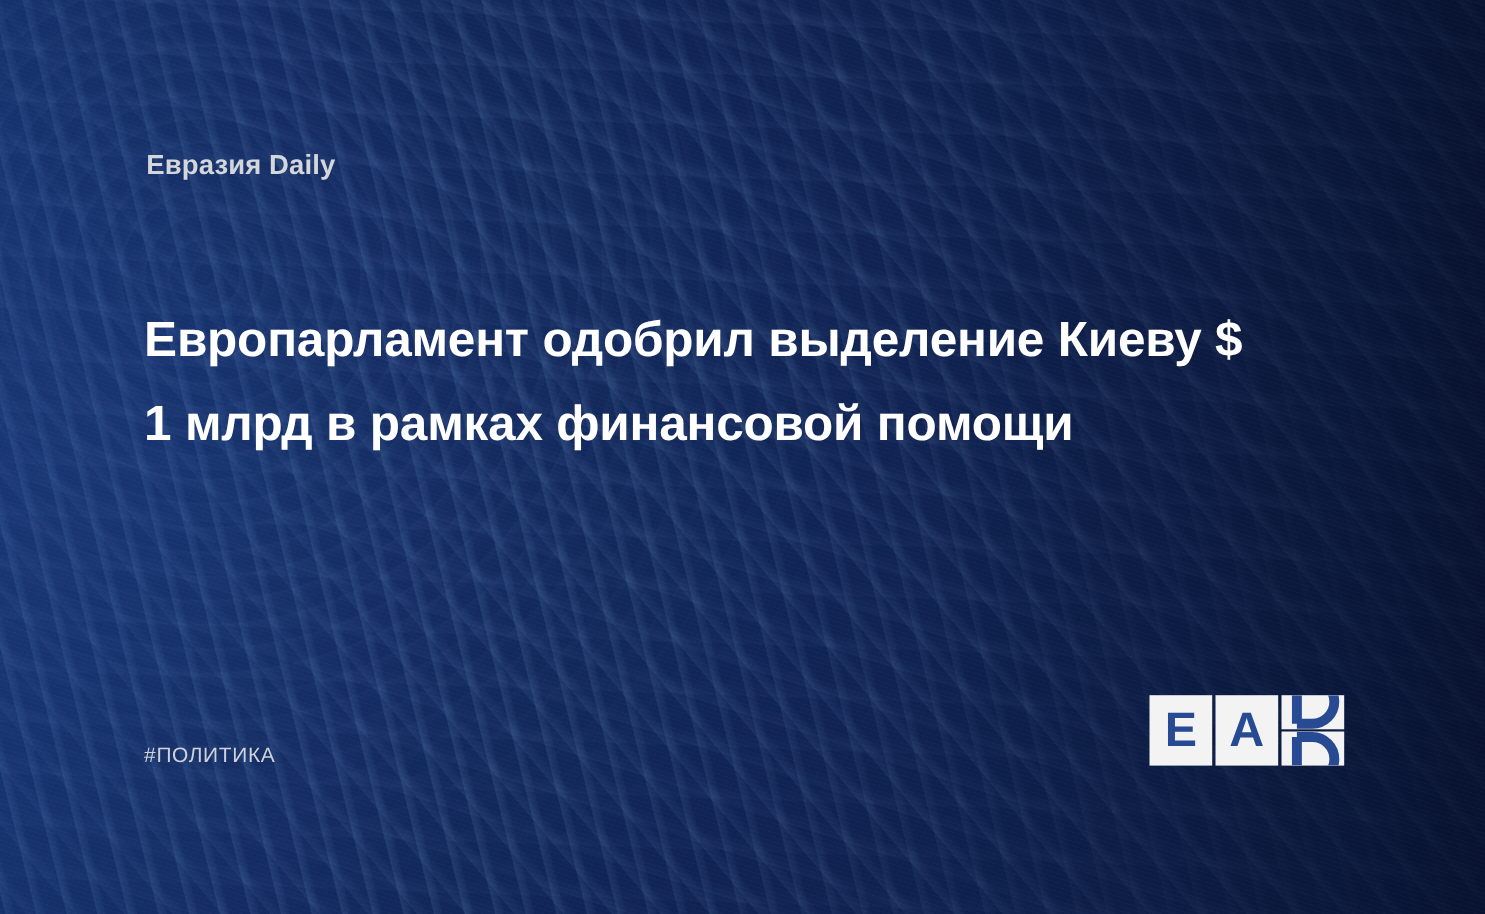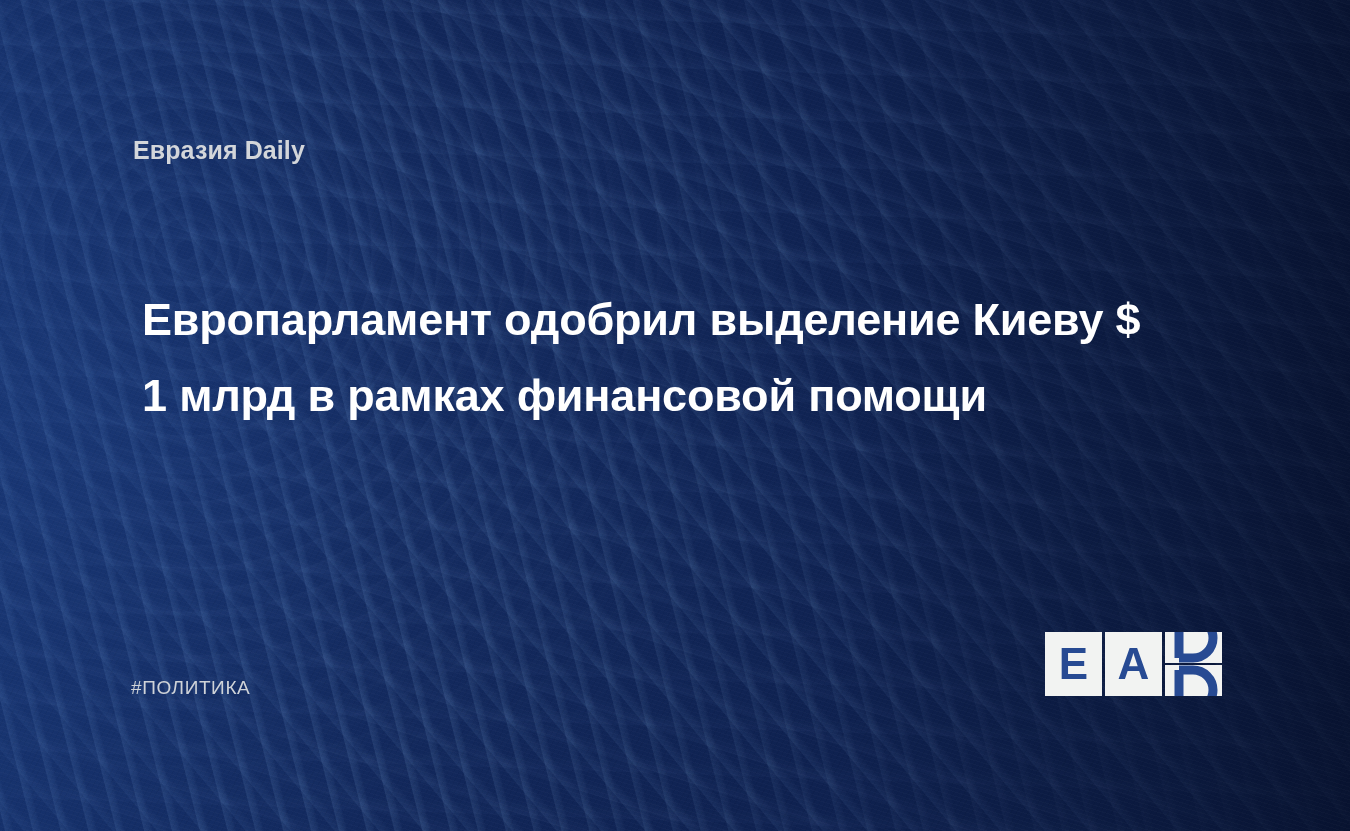--- a/index.html
+++ b/index.html
@@ -146,21 +146,21 @@
     color: #d3d6da;
     letter-spacing: .1px;
     white-space: nowrap;
   }
 
   #headline {
     position: absolute;
     left: 131px;
     top: 271px;
     width: 1030px;
-    margin: 11px;
+    margin: 0;
     font-size: 45px;
     font-weight: bold;
     line-height: 76px;
     color: #ffffff;
     letter-spacing: -0.2px;
   }
 
   #category {
     position: absolute;
     left: 131px;

